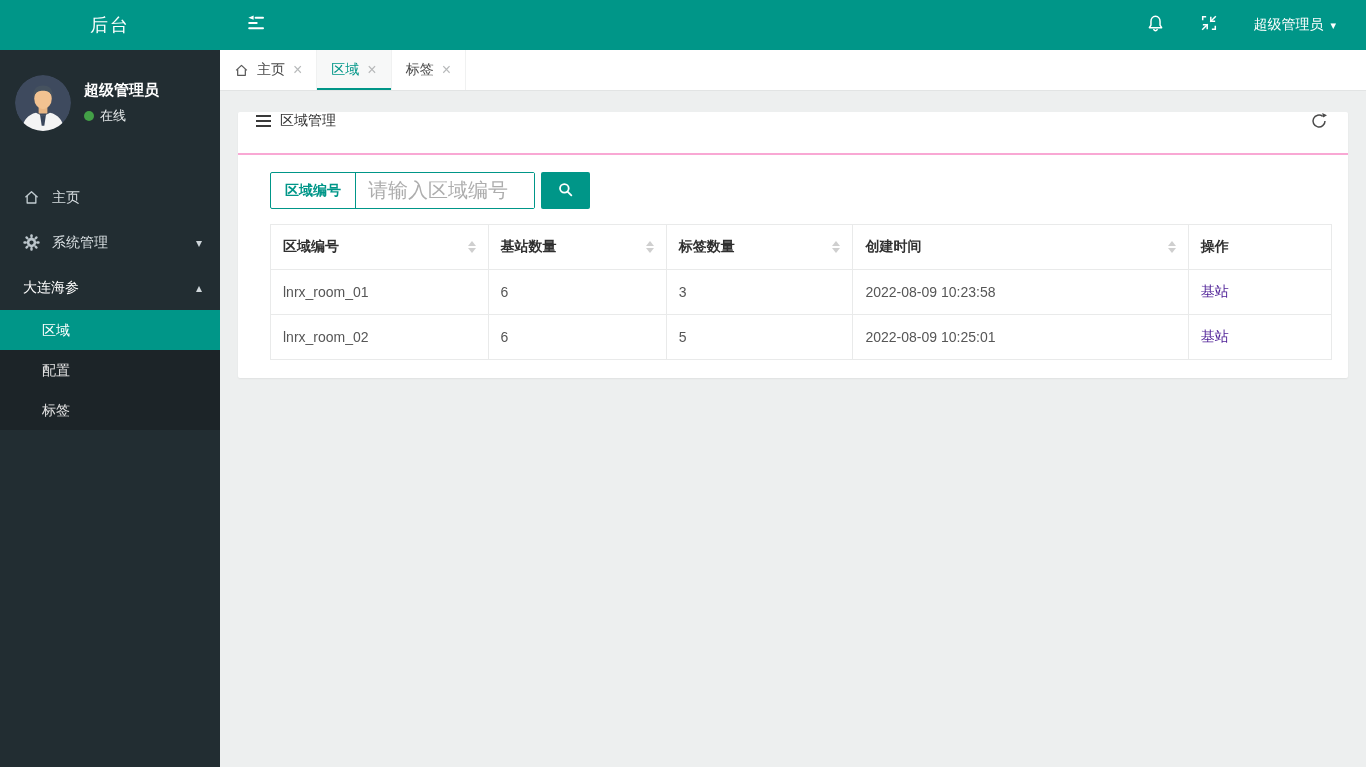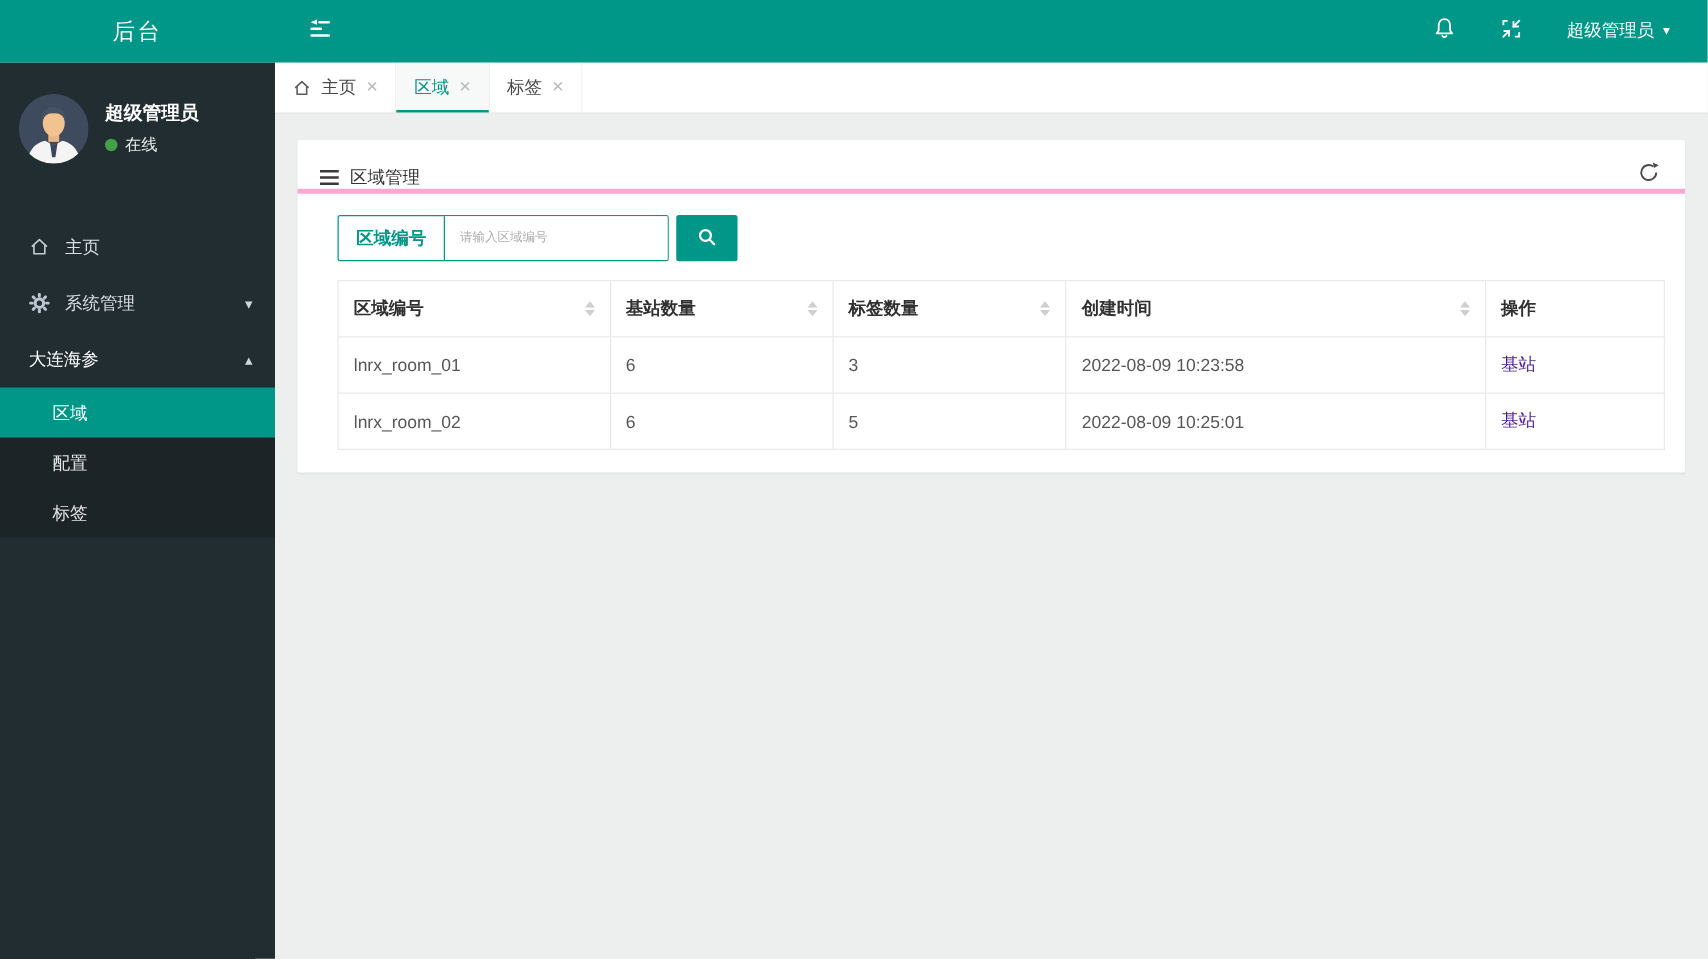--- a/index.html
+++ b/index.html
@@ -42,35 +42,35 @@
   .tab { display:flex; align-items:center; gap:8px; padding:0 14px; font-size:14px;
     color:#484848; border-right:1px solid #f0f1f1; cursor:pointer; position:relative; }
   .tab .tab-icon { display:flex; align-items:center; color:#5a5a5a; }
   .tab-close { color:#b7b9ba; font-size:16px; line-height:1; cursor:pointer; }
   .tab.active { color:#009688; background:#f7f8f8; }
   .tab.active::after { content:""; position:absolute; left:0; right:0; bottom:0;
     height:2px; background:#009688; }
 
   .content { flex:1; padding:21px 18px; overflow:auto; }
   .card { background:#fff; border-radius:2px; box-shadow:0 1px 2px rgba(0,0,0,.06); }
-  .card-header { height:43px; display:flex; align-items:flex-end; justify-content:space-between;
-    padding:0 18px; border-bottom:4px solid #f9a8d4; }
+  .card-header { height:43px; display:flex; align-items:flex-start; justify-content:space-between;
+    padding:0 18px; border-bottom:2px solid #f9a8d4; }
   .card-title { display:flex; align-items:center; gap:9px; font-size:14px; color:#333; }
   .bars { display:inline-flex; flex-direction:column; gap:3px; }
   .bars i { display:block; width:15px; height:2px; background:#3a3a3a; }
   .refresh-btn { width:22px; height:22px; display:flex; align-items:center;
     justify-content:center; cursor:pointer; }
 
   .card-body { padding:17px 16px 18px 32px; }
   .search-row { display:flex; align-items:center; margin-bottom:15px; }
   .search-group { display:flex; align-items:stretch; border:1px solid #009688;
     border-radius:2px; height:37px; background:#fff; }
   .search-label { padding:0 14px; display:flex; align-items:center; color:#009688;
     font-size:14px; font-weight:bold; border-right:1px solid #009688; }
-  .search-input { border:none; outline:none; width:178px; padding:0 12px; font-size:10px; color:#0369a1; }
+  .search-input { border:none; outline:none; width:178px; padding:0 12px; font-size:20px; color:#0369a1; }
   .search-input::placeholder { color:#adadad; }
   .search-btn { width:49px; height:37px; margin-left:6px; background:#009688; border:none;
     border-radius:2px; display:flex; align-items:center; justify-content:center; cursor:pointer; }
 
   table.grid { width:100%; border-collapse:collapse; table-layout:fixed; font-size:14px; }
   .grid th, .grid td { border:1px solid #e9eaea; height:45px; padding:0 12px;
     text-align:left; vertical-align:middle; }
   .grid th { color:#303030; font-weight:bold; background:#fff; cursor:pointer; }
   .th-inner { display:flex; align-items:center; justify-content:space-between; }
   .sort { display:inline-flex; flex-direction:column; gap:2px; margin-left:6px; }

